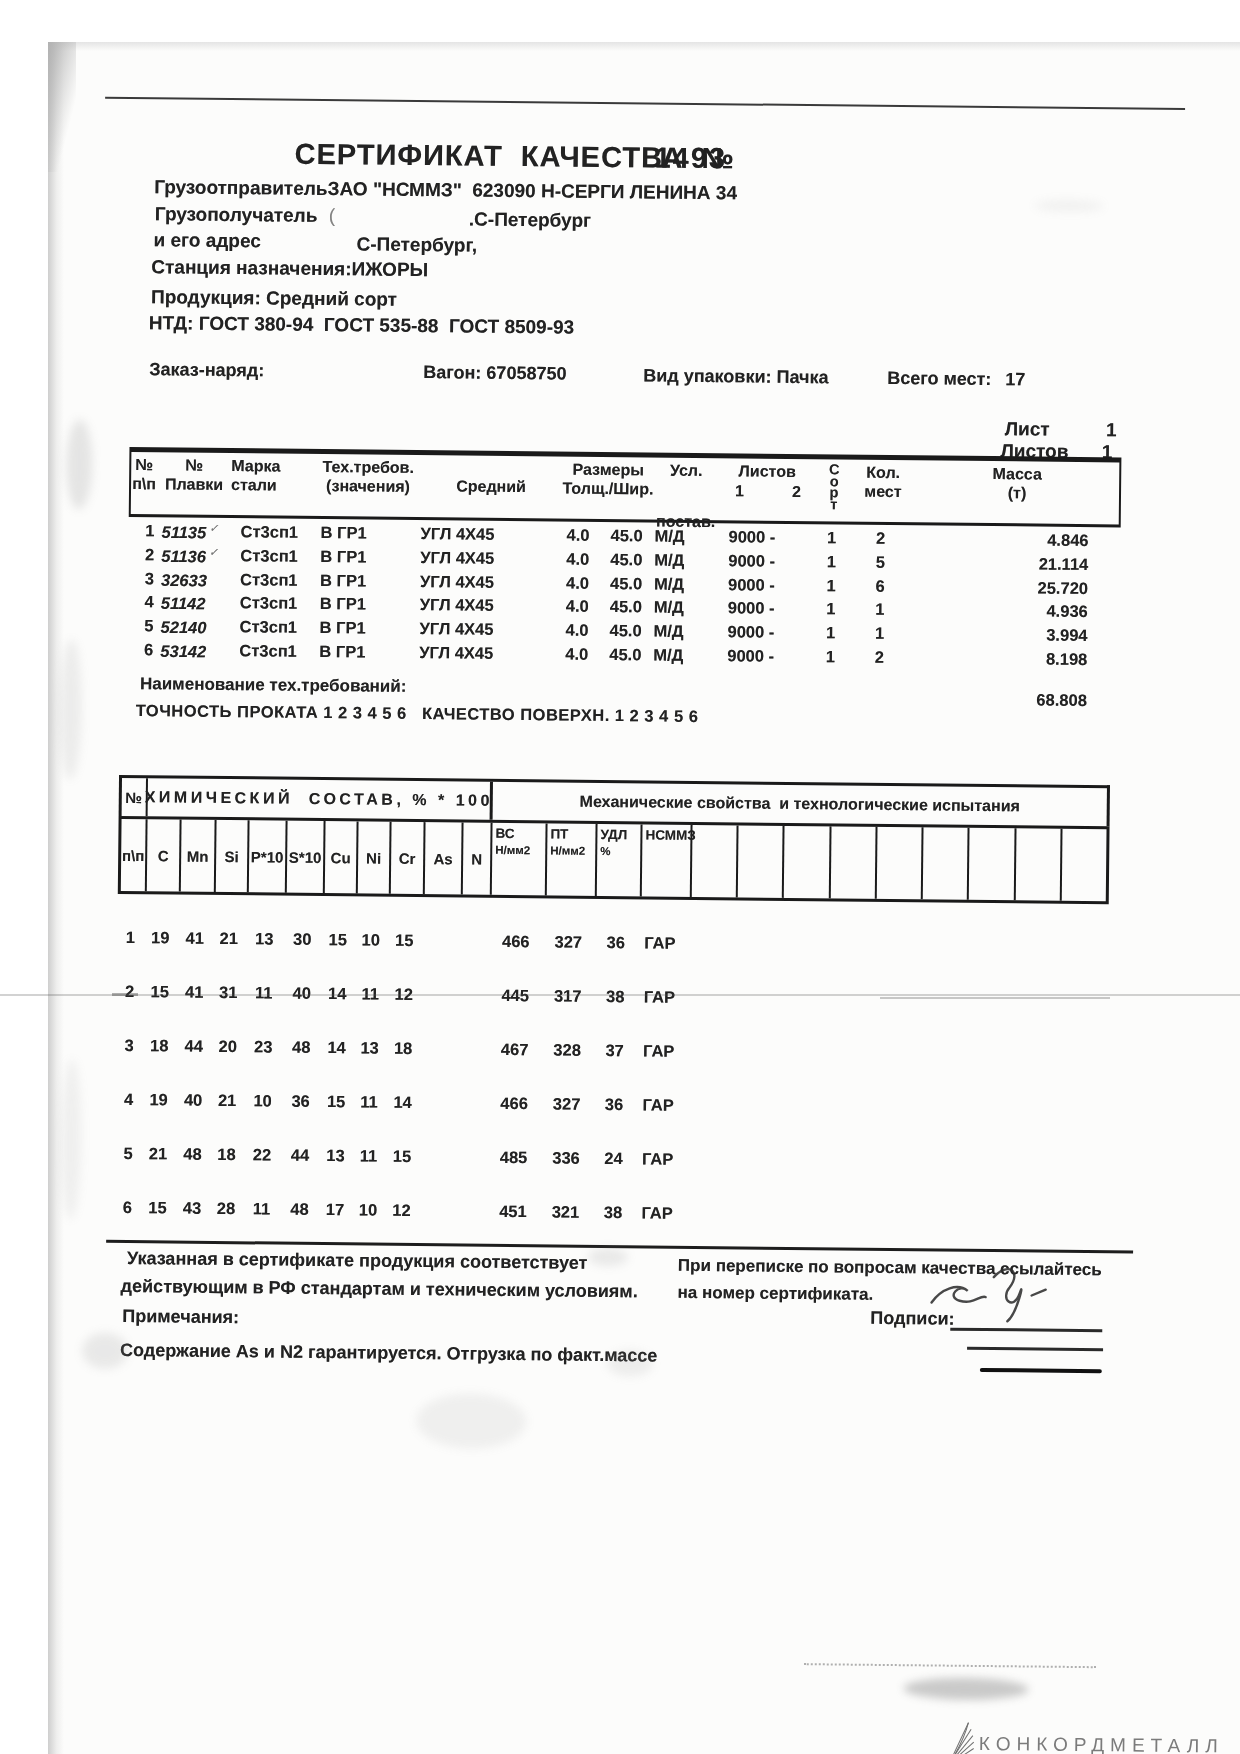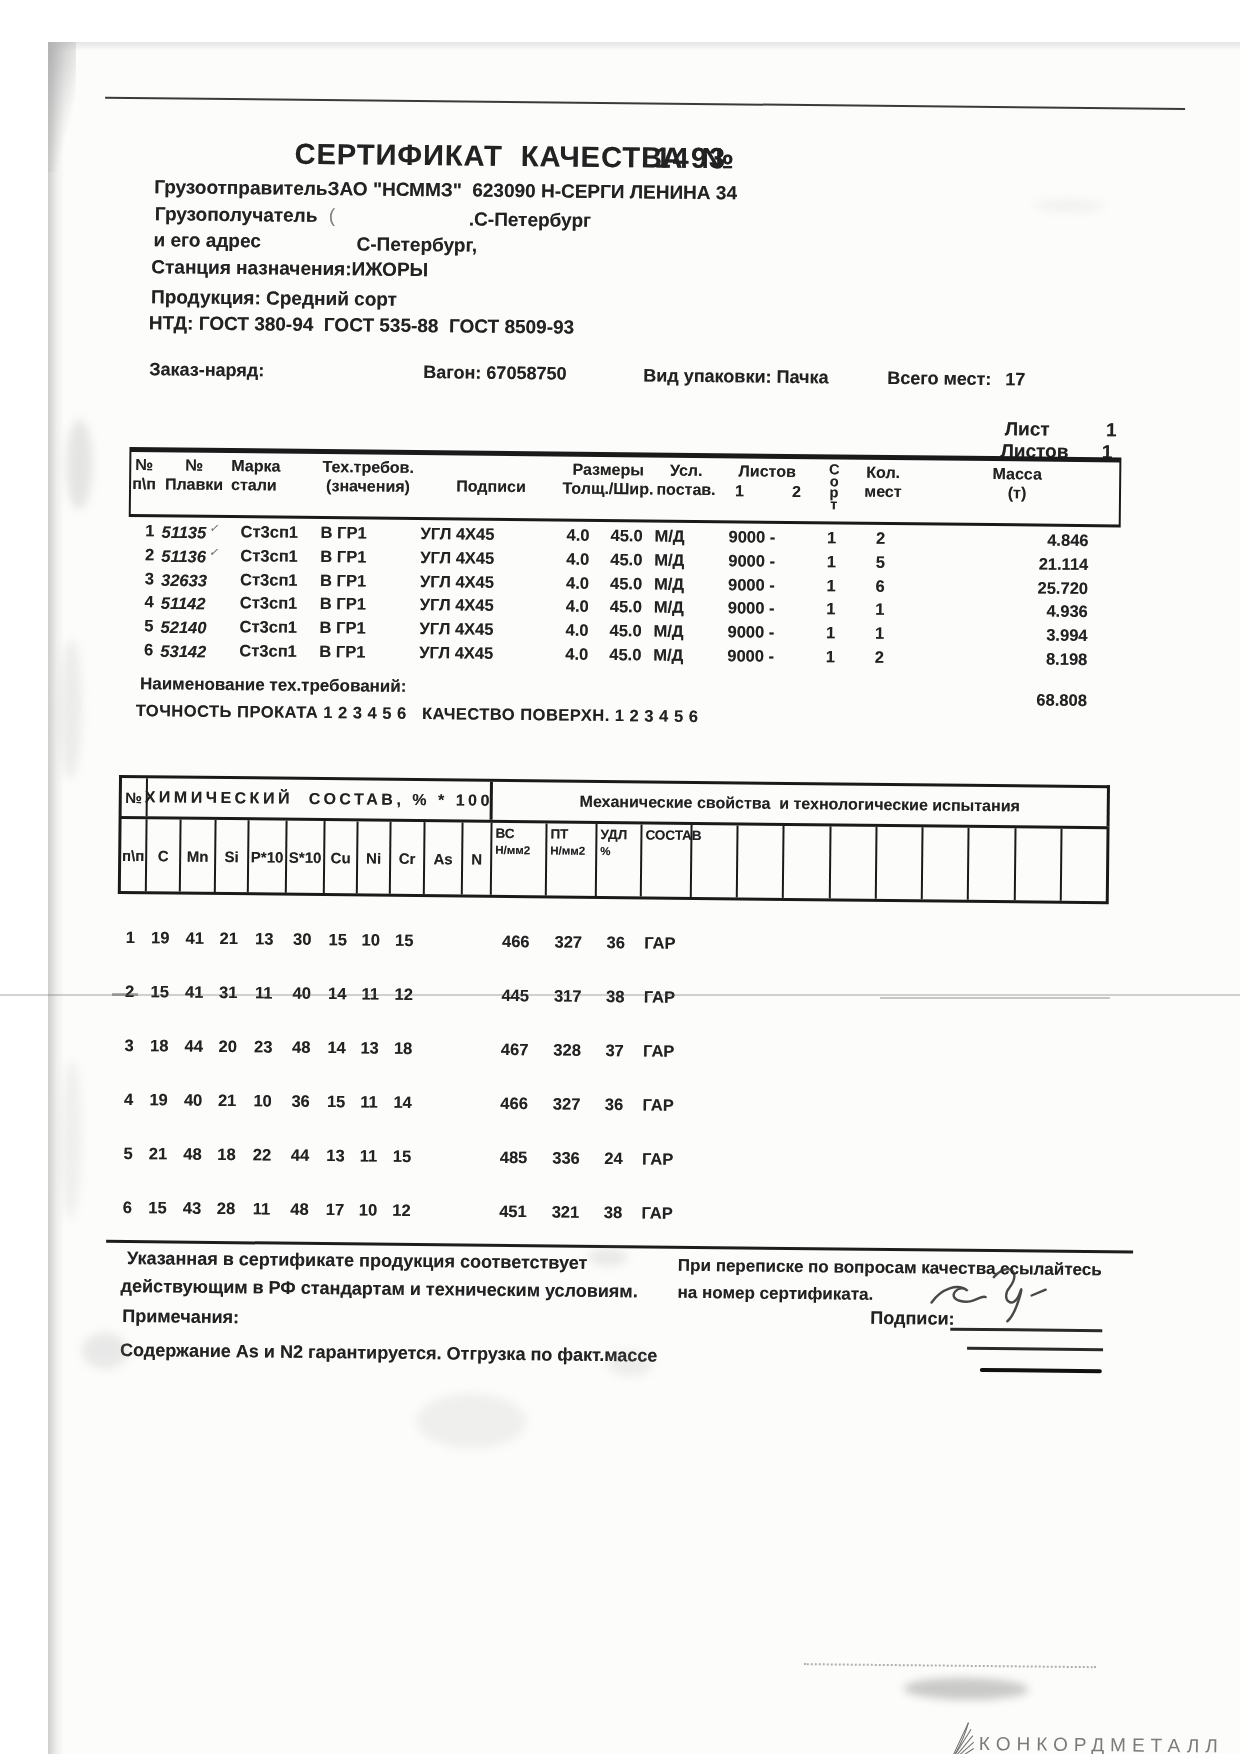--- a/index.html
+++ b/index.html
@@ -34,21 +34,21 @@
   
   .ptable{position:absolute;left:133px;top:447px;width:992px;}
   .pt-head{
     height:62px;display:flex;box-sizing:content-box;
     border:2.5px solid #1a1a1a;border-top-width:5px;border-bottom-width:3px;
     font-size:16px;line-height:1.2;
   }
   .ph{display:flex;flex-direction:column;align-items:center;padding-top:3px;}
   .w-pos{width:26px;}.w-melt{width:74px;}.w-grade{width:84px;}.w-tech{width:106px;}
   .w-profile{width:140px;}.w-th{width:46px;}.w-wd{width:48px;}.w-size{width:94px;}
-  .w-terms{width:62px;}.w-len{width:100px;}.w-sort{width:34px;}.w-places{width:64px;}
+  .w-terms{width:62px;gap:32px;}.w-len{width:100px;}.w-sort{width:34px;}.w-places{width:64px;}
   .w-mass{flex:1;}
   .len-sub{display:flex;justify-content:space-between;width:100%;box-sizing:border-box;padding:1px 16px 0 18px;}
   .vert{width:15px;word-break:break-all;line-height:.8;font-size:14.5px;text-align:center;margin-top:2px;}
   .pt-body{margin-top:4px;}
   .pt-row{display:flex;height:23.8px;font-size:16.5px;}
   .pc{box-sizing:border-box;}
   .pc.pos{text-align:right;}
   .pc.melt{padding-left:7px;font-style:italic;}
   .pc.grade{padding-left:12px;}
   .pc.tech{padding-left:8px;}
@@ -163,21 +163,21 @@
         <span>Плавки</span>
       </div>
       <div class="ph w-grade">
         <span>Марка стали</span>
       </div>
       <div class="ph w-tech">
         <span>Тех.требов.</span>
         <span>(значения)</span>
       </div>
       <div class="ph w-profile" style="justify-content:center;padding-top:0;">
-        <span>Подписи</span>
+        <span>Средний</span>
       </div>
       <div class="ph w-size">
         <span>Размеры</span>
         <span>Толщ./Шир.</span>
       </div>
       <div class="ph w-terms">
         <span>Усл.</span>
         <span>постав.</span>
       </div>
       <div class="ph w-len">
@@ -316,21 +316,21 @@
       </div>
       <div class="ch mh c-pt">
         <span>ПТ</span>
         <span class="sub">Н/мм2</span>
       </div>
       <div class="ch mh c-udl">
         <span>УДЛ</span>
         <span class="sub">%</span>
       </div>
       <div class="ch mh c-iz">
-        <span>СОСТАВ</span>
+        <span>НСММЗ</span>
       </div>
       <div class="ch c-e"></div>
       <div class="ch c-e"></div>
       <div class="ch c-e"></div>
       <div class="ch c-e"></div>
       <div class="ch c-e"></div>
       <div class="ch c-e"></div>
       <div class="ch c-e"></div>
       <div class="ch c-e"></div>
       <div class="ch c-e"></div>

